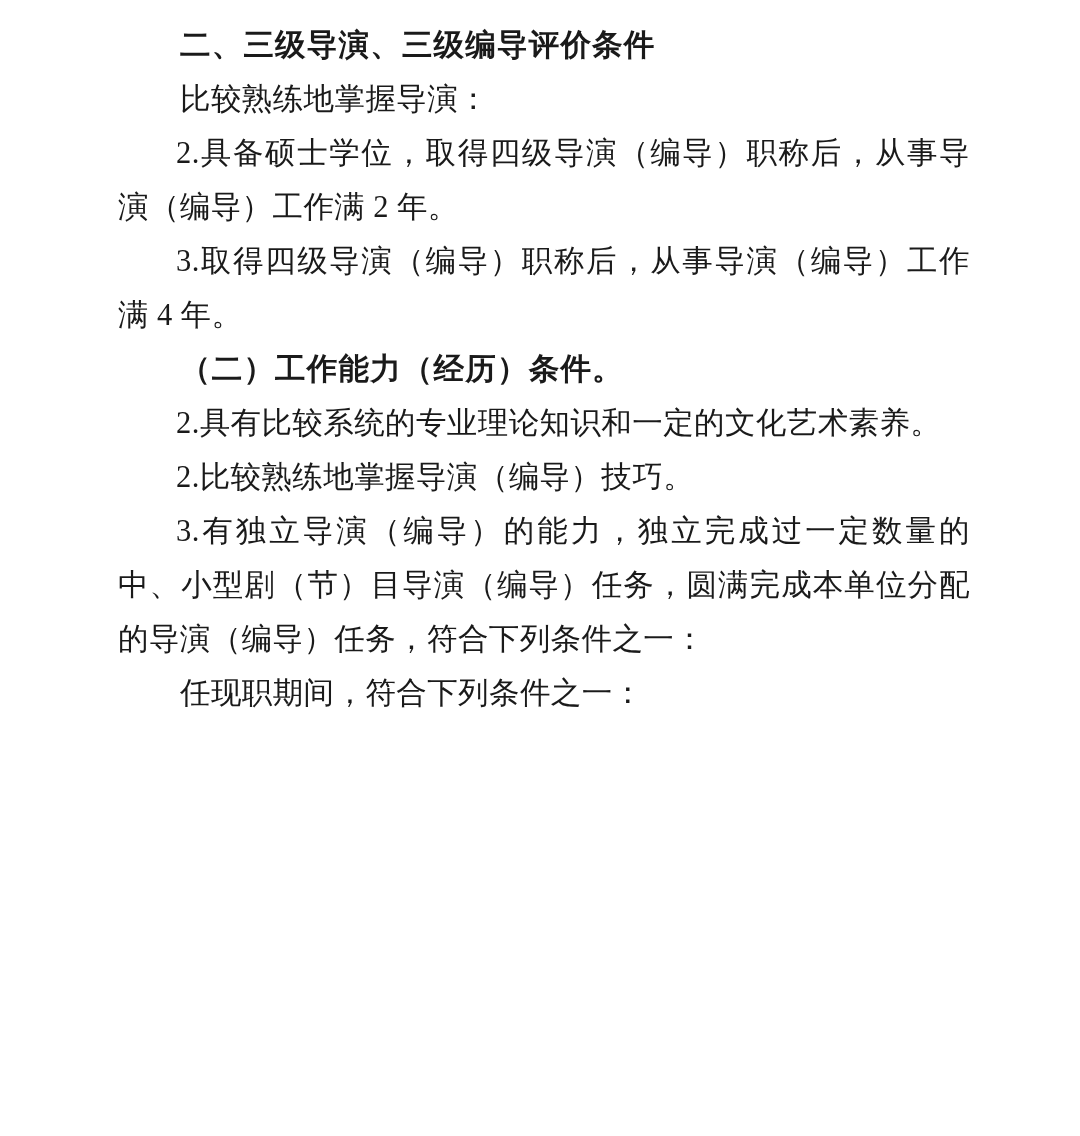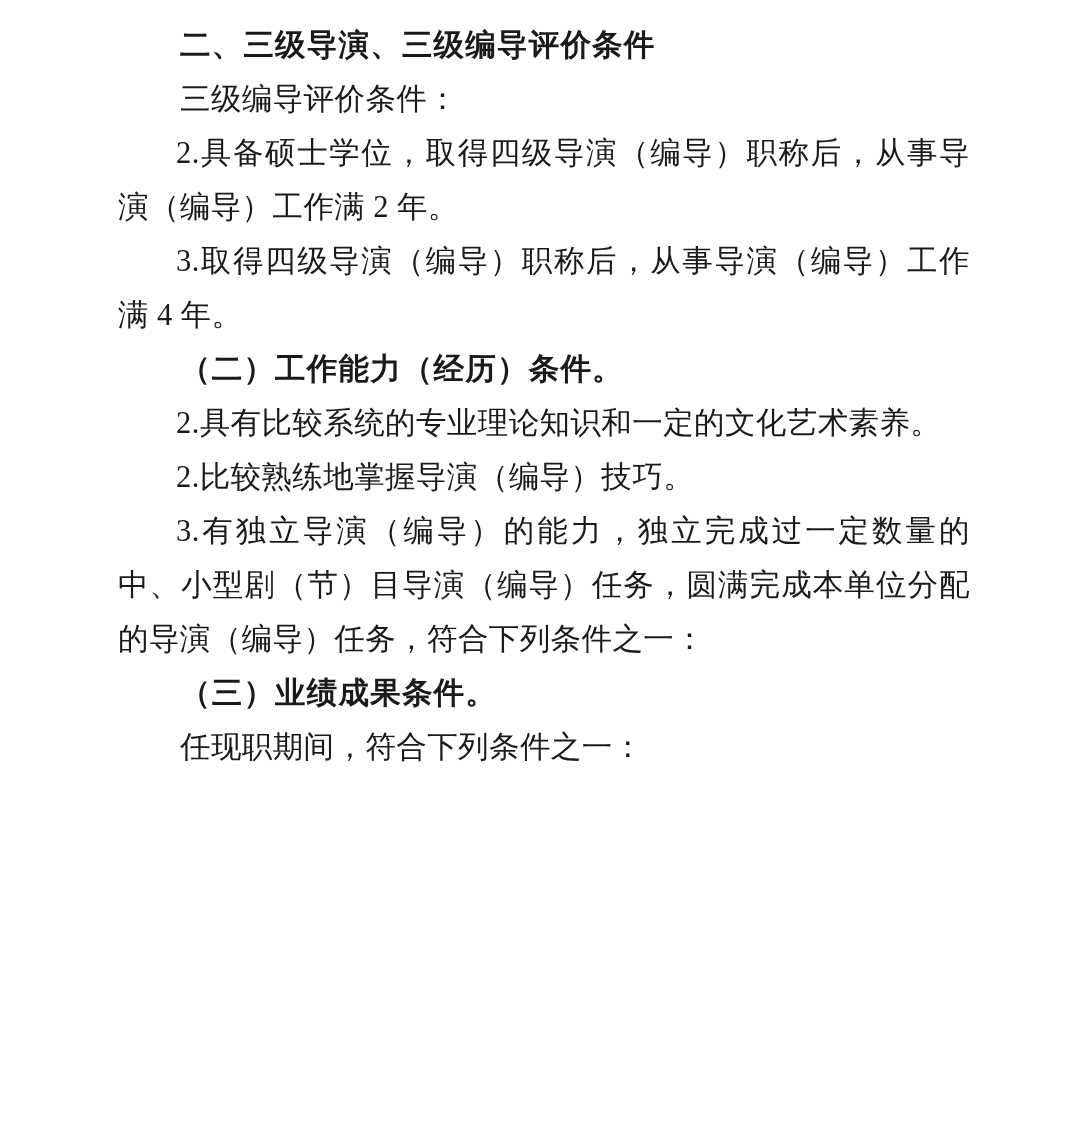--- a/index.html
+++ b/index.html
@@ -45,34 +45,33 @@
   }
 </style>
 </head>
 <body>
 
 <div class="page">
 
   <p class="doc-line bold p-indent">二、三级导演、三级编导评价条件</p>
 
 
-  <p class="doc-line p-indent">三级编导评价条件：</p>
+  <p class="doc-line p-indent">比较熟练地掌握导演：</p>
 
 
   <p class="doc-line p-indent-sm justify-block" style="text-indent:58px; padding-left:0;">2.具备硕士学位，取得四级导演（编导）职称后，从事导演（编导）工作满 2 年。</p>
 
   <p class="doc-line p-indent-sm justify-block" style="text-indent:58px; padding-left:0;">3.取得四级导演（编导）职称后，从事导演（编导）工作满 4 年。</p>
 
   <p class="doc-line bold p-indent">（二）工作能力（经历）条件。</p>
 
   <p class="doc-line p-indent-sm">2.具有比较系统的专业理论知识和一定的文化艺术素养。</p>
 
   <p class="doc-line p-indent-sm">2.比较熟练地掌握导演（编导）技巧。</p>
 
   <p class="doc-line justify-block" style="text-indent:58px;">3.有独立导演（编导）的能力，独立完成过一定数量的中、小型剧（节）目导演（编导）任务，圆满完成本单位分配的导演（编导）任务，符合下列条件之一：</p>
 
 
 
-  <p class="doc-line bold p-indent">（三）业绩成果条件。</p>
 
   <p class="doc-line p-indent">任现职期间，符合下列条件之一：</p>
 
 </div>
 
 </body></html>

